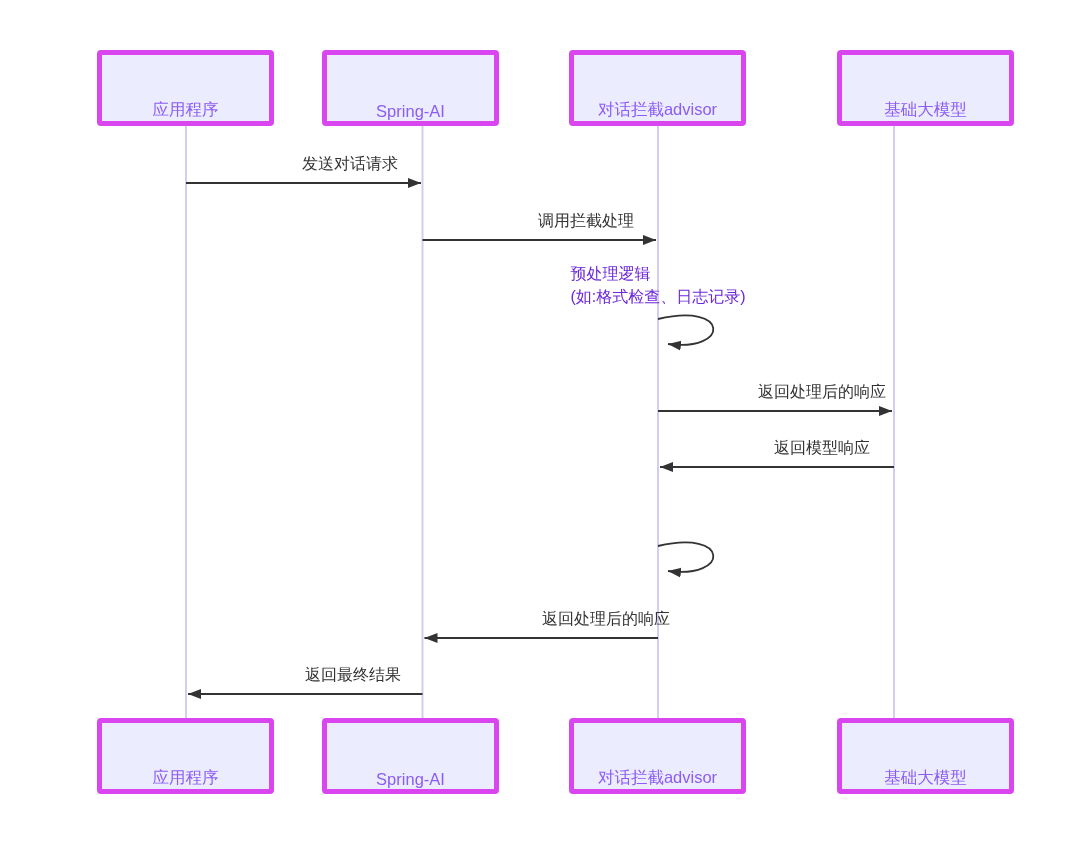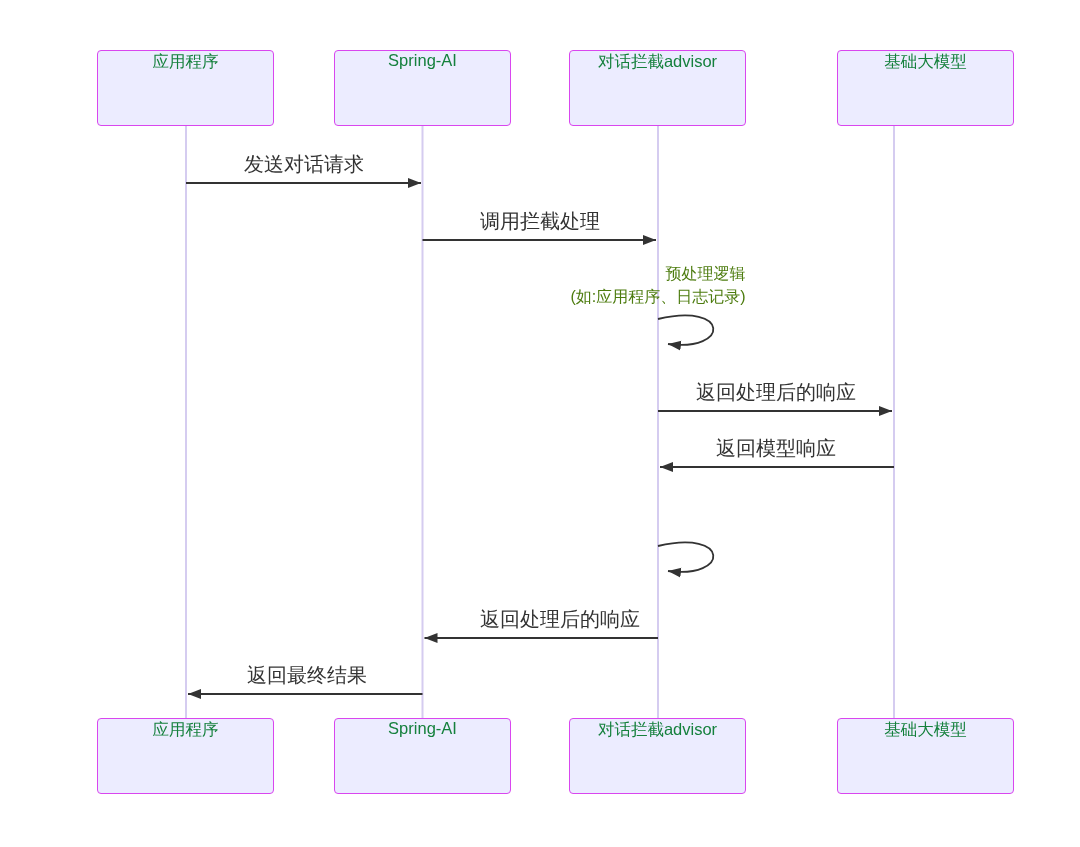--- a/index.html
+++ b/index.html
@@ -19,54 +19,55 @@
     position: absolute;
     left: 0;
     top: 0;
   }
   .actor-box {
     position: absolute;
     width: 177px;
     height: 76px;
     box-sizing: border-box;
     background: #ECECFF;
-    border: 1px solid #d946ef;
+    border: 5px solid #d946ef;
     border-radius: 4px;
     display: flex;
-    align-items: flex-start;
+    align-items: flex-end;
     justify-content: center;
     font-size: 16.5px;
-    color: #15803d;
+    color: #8b5cf6;
     z-index: 2;
   }
   .actor-box.row-top    { top: 50px; }
   .actor-box.row-bottom { top: 718px; }
   .actor-box.col-0 { left: 97px;  }
-  .actor-box.col-1 { left: 334px; }
+  .actor-box.col-1 { left: 322px; }
   .actor-box.col-2 { left: 569px; }
   .actor-box.col-3 { left: 805px; margin-left: 32px; }
 
   .msg-label {
     position: absolute;
     transform: translateX(-50%);
-    font-size: 20px;
+    font-size: 16px;
     line-height: 22px;
     color: #333333;
     white-space: nowrap;
     text-align: right;
     z-index: 1;
+    margin-left: 46px;
   }
   .loop-label {
     position: absolute;
     transform: translateX(-50%);
     font-size: 16px;
     line-height: 23px;
-    color: #4d7c0f;
+    color: #6d28d9;
     white-space: nowrap;
-    text-align: right;
+    text-align: left;
     z-index: 1;
   }
 </style>
 </head>
 <body>
 
 <div class="canvas">
 
   <svg class="diagram-svg" width="1080" height="847" viewBox="0 0 1080 847">
     <defs>
@@ -115,21 +116,21 @@
   </div>
   <div class="actor-box row-bottom col-3">
     <span>基础大模型</span>
   </div>
 
   <div class="msg-label" style="left:304px; top:153px;">发送对话请求</div>
   <div class="msg-label" style="left:540px; top:210px;">调用拦截处理</div>
 
   <div class="loop-label" style="left:658px; top:262px;">
     <div>预处理逻辑</div>
-    <div>(如:应用程序、日志记录)</div>
+    <div>(如:格式检查、日志记录)</div>
   </div>
 
   <div class="msg-label" style="left:776px; top:381px;">返回处理后的响应</div>
   <div class="msg-label" style="left:776px; top:437px;">返回模型响应</div>
 
 
   <div class="msg-label" style="left:560px; top:608px;">返回处理后的响应</div>
   <div class="msg-label" style="left:307px; top:664px;">返回最终结果</div>
 
 </div>

